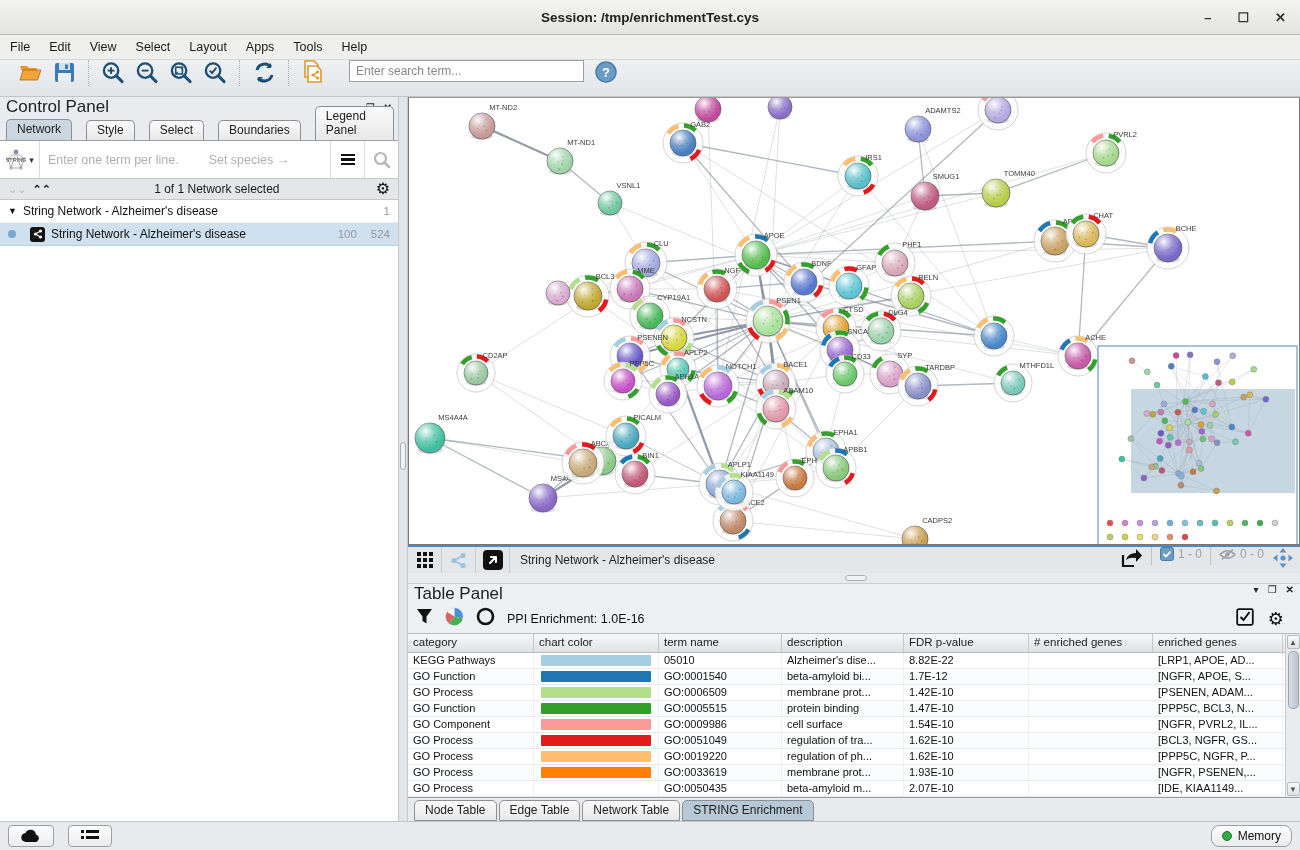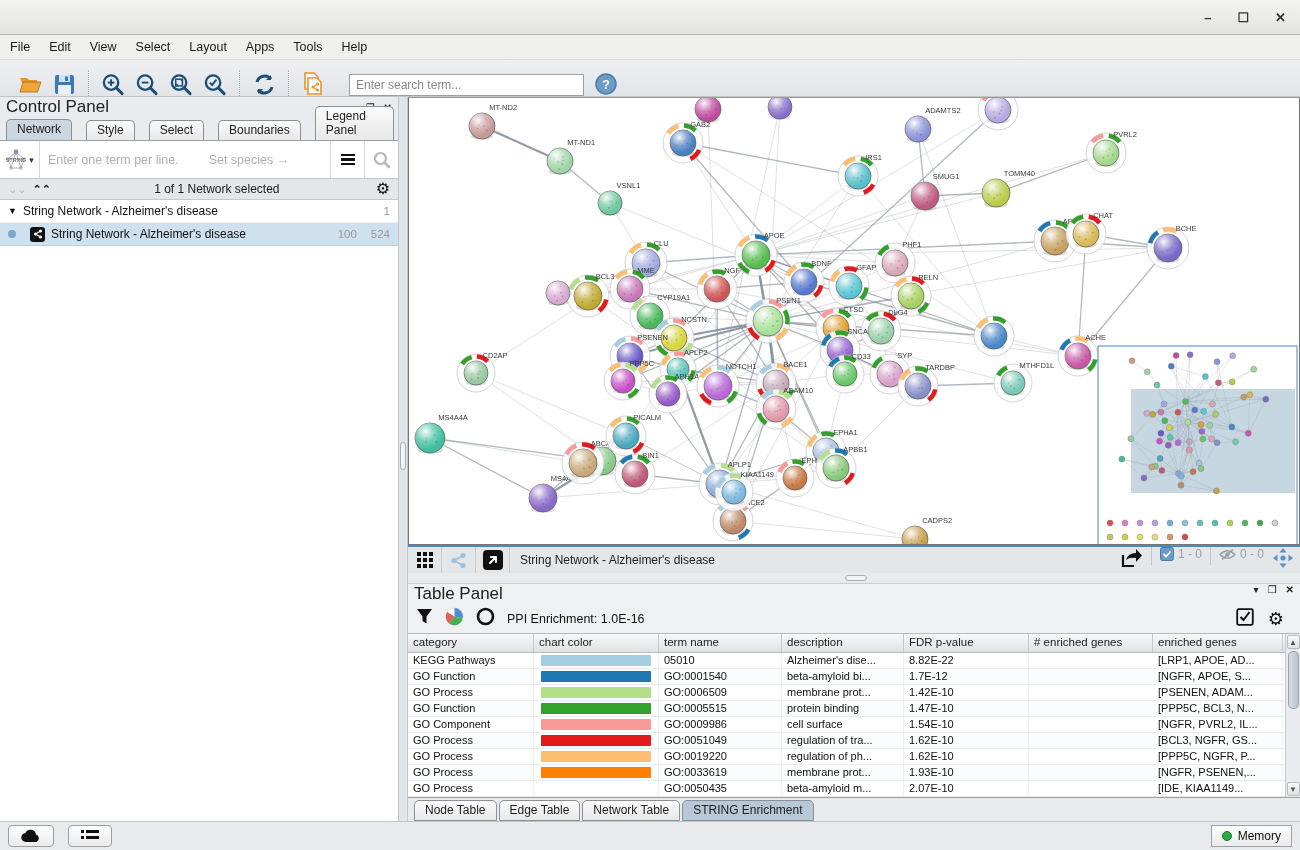--- a/index.html
+++ b/index.html
@@ -10,21 +10,21 @@
   .titlebar { height:35px; background:linear-gradient(#f4f4f2,#e3e3e1); border-bottom:1px solid #b8b8b6; display:flex; align-items:center; position:relative; }
   .titlebar .title { flex:1; text-align:center; font-weight:bold; font-size:13.5px; color:#222; }
   .winbtns { position:absolute; right:14px; top:0; height:35px; display:flex; align-items:center; gap:26px; }
   .winbtn { font-size:13px; color:#333; cursor:default; font-weight:bold; }
 
   
   .menubar { height:25px; background:#efefed; display:flex; align-items:center; padding-left:10px; gap:19px; border-bottom:1px solid #d8d8d6; }
   .menuitem { font-size:12.5px; color:#1a1a1a; }
 
   
-  .toolbar { height:37px; background:linear-gradient(#eef0f2,#e2e5e8); border-bottom:1px solid #c2c5c8; display:flex; align-items:flex-end; padding-left:8px; }
+  .toolbar { height:37px; background:linear-gradient(#eef0f2,#e2e5e8); border-bottom:1px solid #c2c5c8; display:flex; align-items:flex-start; padding-left:8px; }
   .tb-group { display:flex; align-items:center; gap:10px; padding:0 10px; }
   .tb-sep { width:1px; height:26px; border-left:1px dotted #aab0b6; margin:0 2px; }
   .tb-ico { width:24px; height:24px; display:flex; align-items:center; justify-content:center; }
   .searchbox { width:235px; height:22px; border:1px solid #9aa0a6; background:#fff; font-size:12px; padding:0 6px; color:#333; margin:0 10px 0 14px; }
   .searchbox::placeholder { color:#888; }
 
   
   .main { flex:1; display:flex; min-height:0; }
   .control-panel { width:399px; background:#f7f8f9; display:flex; flex-direction:column; border-right:1px solid #c5c8cb; }
   .cp-header { height:20px; display:flex; align-items:center; padding:0 6px; background:#e9ebee; }
@@ -96,32 +96,33 @@
   .vthumb { width:11px; height:58px; border-radius:5px; background:linear-gradient(90deg,#d7dde3,#b9c3cd); border:1px solid #9aa4ae; margin-top:1px; }
   .vspace { flex:1; }
 
   .bottom-tabs { height:24px; background:#e8eaec; display:flex; align-items:flex-end; gap:2px; padding:2px 0 0 6px; border-top:1px solid #9aa0a6; }
   .btab { font-size:12px; color:#222; padding:2px 10px 3px; border:1px solid #8b9097; border-radius:5px 5px 0 0; background:linear-gradient(#fbfbfb,#e8e8e8); }
   .btab.active { background:#b7c9d6; }
 
   
   .statusbar { height:29px; background:#e8eaec; border-top:1px solid #c2c5c8; display:flex; align-items:center; padding:0 8px; }
   .sb-btn { height:22px; border:1px solid #9aa0a6; border-radius:4px; background:linear-gradient(#fdfdfd,#ececec); display:flex; align-items:center; justify-content:center; padding:0 12px; margin-right:14px; }
-  .memory { margin-left:auto; height:22px; border:1px solid #9aa0a6; border-radius:0; background:linear-gradient(#fdfdfd,#ececec); display:flex; align-items:center; gap:6px; padding:0 10px; font-size:12px; color:#111; }
+  .memory { margin-left:auto; height:22px; border:1px solid #9aa0a6; border-radius:8px; background:linear-gradient(#fdfdfd,#ececec); display:flex; align-items:center; gap:6px; padding:0 10px; font-size:12px; color:#111; }
   .memdot { width:10px; height:10px; border-radius:50%; background:#2faa44; border:1px solid #1d7a2e; }
 
   .hamb { display:flex; flex-direction:column; gap:2px; }
   .hamb i { width:14px; height:2.5px; background:#111; }
 </style>
 </head>
 <body>
 
 <div class="app">
 
   <div class="titlebar">
+    <div class="title">Session: /tmp/enrichmentTest.cys</div>
     <div class="winbtns">
       <span class="winbtn">–</span>
       <span class="winbtn">☐</span>
       <span class="winbtn">✕</span>
     </div>
   </div>
 
   <div class="menubar" id="menubar">
       <span class="menuitem">File</span>
       <span class="menuitem">Edit</span>

